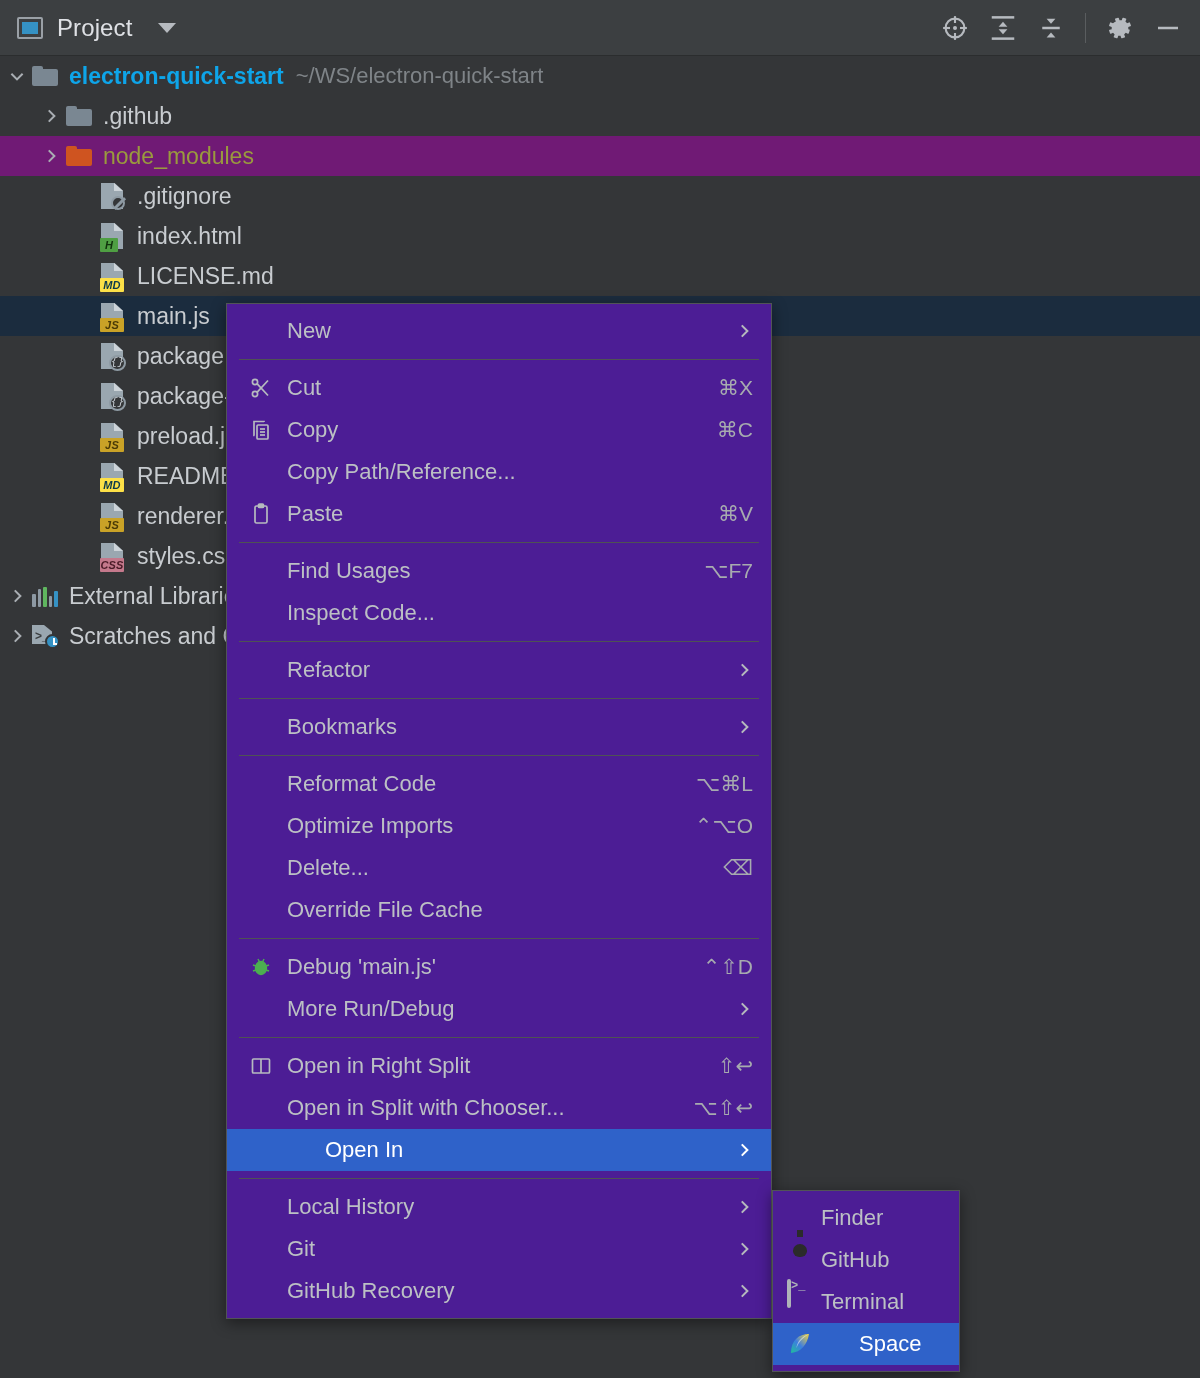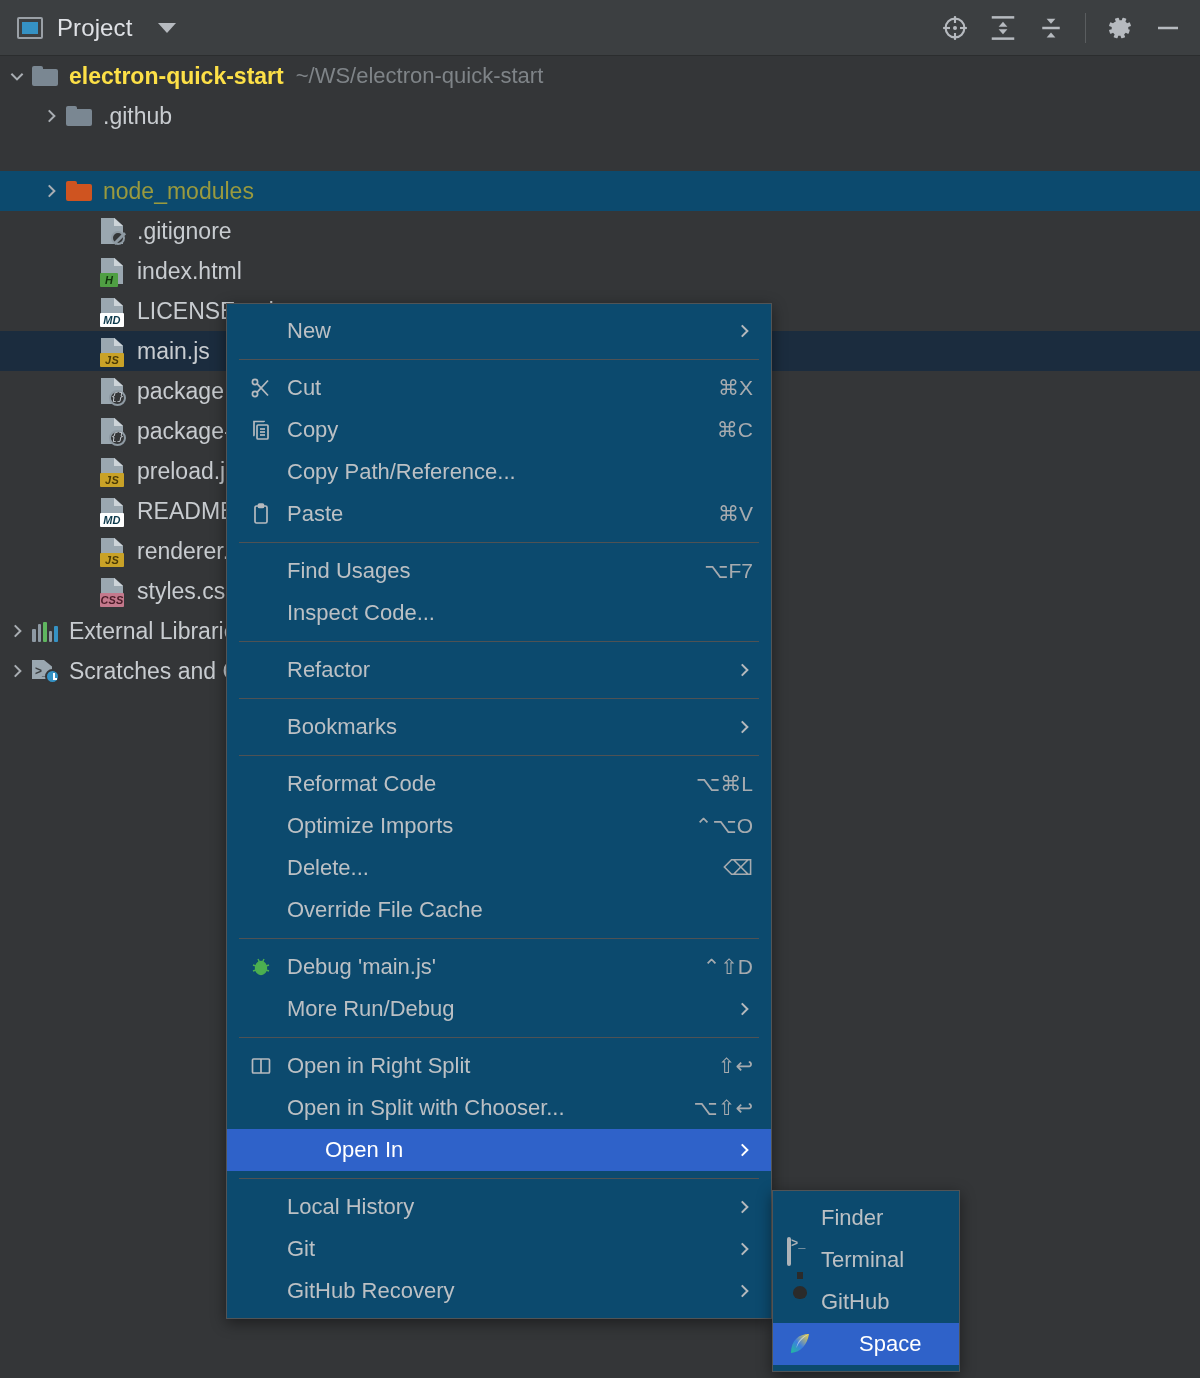--- a/index.html
+++ b/index.html
@@ -32,32 +32,32 @@
   .tw-btn { width: 44px; height: 44px; display: flex; align-items: center; justify-content: center; border-radius: 4px; }
   .tw-sep { width: 1px; height: 30px; background: #5a5d5f; margin: 0 8px; }
 
   
   .tree { position: absolute; left: 0; top: 56px; width: 1200px; }
   .row {
     position: relative; height: 40px; display: flex; align-items: center;
     font-size: 23px; color: #c8ccd0; white-space: nowrap;
   }
   .row.sel-file { background: #1b2c3e; }
-  .row.sel-ignored { background: #0c4a6e; margin-top: 35px; }
+  .row.sel-ignored { background: #701a75; }
   .row .arrow {
     width: 26px; display: flex; align-items: center; justify-content: center;
     color: #a9aeb3; font-size: 20px; flex: 0 0 auto;
   }
   .row .arrow svg { display:block; }
   .ind-0 { padding-left: 4px; }
   .ind-1 { padding-left: 38px; }
   .ind-2 { padding-left: 72px; }
   .ico { width: 30px; height: 30px; position: relative; flex: 0 0 auto; margin-right: 9px; }
   .label { font-size: 23px; }
-  .label.bold { font-weight: bold; color: #fde047; }
+  .label.bold { font-weight: bold; color: #0ea5e9; }
   .label.ignored { color: #9a9a3e; }
   .path-hint { font-size: 22px; color: #7f8488; margin-left: 12px; }
 
   
   .folder { width: 26px; height: 20px; position: absolute; left: 2px; top: 5px; }
   .folder .tab { position:absolute; left:0; top:0; width: 11px; height: 5px; border-radius: 2px 2px 0 0; }
   .folder .body { position:absolute; left:0; top:3px; width: 26px; height: 17px; border-radius: 2px; }
   .folder.grey .tab, .folder.grey .body { background: #7a8792; }
   .folder.red  .tab, .folder.red  .body { background: #cf5420; }
 
@@ -71,21 +71,21 @@
     position: absolute; right: 0; top: 0; width: 9px; height: 8px; background: #cdd4d9;
     clip-path: polygon(0 0, 100% 100%, 0 100%);
   }
   .badge {
     position: absolute; left: -1px; bottom: -3px; min-width: 24px; height: 14px;
     font-size: 11px; font-weight: bold; line-height: 14px; text-align: center;
     color: #ffffff; border-radius: 1px; letter-spacing: .2px;
     font-family: "Liberation Sans", sans-serif;
   }
   .badge.js  { background: #c9a227; color: #4a3a06; }
-  .badge.md  { background: #ffffff; color: #0d3a4c; }
+  .badge.md  { background: #fde047; color: #0d3a4c; }
   .badge.css { background: #c4798c; color: #4a1b27; }
   .badge.h   { background: #4f9f43; color: #10320c; min-width: 18px; }
   .ban {
     position:absolute; right:-2px; bottom:-1px; width: 14px; height: 14px; border-radius: 50%;
     border: 2.5px solid #8e9aa3; background: #343638;
   }
   .ban:after {
     content:""; position:absolute; left:-1px; top: 4px; width: 15px; height: 2.5px;
     background: #8e9aa3; transform: rotate(-45deg);
   }
@@ -102,21 +102,21 @@
   .scr .pad { position:absolute; left:0; top:0; width: 20px; height: 19px; background:#9aa7b0;
               clip-path: polygon(0 0, 60% 0, 100% 34%, 100% 100%, 0 100%); }
   .scr .chev { position:absolute; left:3px; top:4px; color:#3c3f41; font-size: 12px; font-weight: bold; }
   .scr .clock { position:absolute; right:-2px; bottom:-2px; width: 15px; height: 15px; border-radius:50%;
                 background:#3592c4; border: 2px solid #343638; }
   .scr .clock:after { content:""; position:absolute; left:6px; top:2px; width:1.5px; height:5px; background:#fff; }
   .scr .clock:before { content:""; position:absolute; left:6px; top:7px; width:4px; height:1.5px; background:#fff; }
 
   
   .menu {
-    position: absolute; background: #0c4a6e; border: 1px solid #515456;
+    position: absolute; background: #4c1d95; border: 1px solid #515456;
     box-shadow: 0 4px 14px rgba(0,0,0,.45); padding: 6px 0;
   }
   #ctx-menu { left: 226px; top: 303px; width: 546px; }
   #sub-menu { left: 772px; top: 1190px; width: 188px; }
   .mi {
     position: relative; height: 42px; display: flex; align-items: center;
     color: #bcc0c4; font-size: 22px; padding: 0 18px 0 0; white-space: nowrap;
   }
   .mi.hl { background: #2f62c9; color: #ffffff; gap: 38px; }
   .mi .mi-ico { width: 38px; height: 42px; flex: 0 0 auto; position: relative; margin-left: 22px; }
@@ -571,26 +571,26 @@
         </span>
       </div>
     </div>
 
   <div class="menu" id="sub-menu">
       <div class="mi">
         <span class="mi-ico"></span>
         <span class="mi-label">Finder</span>
       </div>
       <div class="mi">
+        <span class="mi-ico"><span class="gh-ico"></span></span>
+        <span class="mi-label">GitHub</span>
+      </div>
+      <div class="mi">
         <span class="mi-ico"><span class="term-ico"></span></span>
         <span class="mi-label">Terminal</span>
-      </div>
-      <div class="mi">
-        <span class="mi-ico"><span class="gh-ico"></span></span>
-        <span class="mi-label">GitHub</span>
       </div>
       <div class="mi hl">
         <span class="mi-ico"><span class="sp-ico"><svg width="26" height="26" viewBox="0 0 26 26">
               <defs>
                 <linearGradient id="spg" x1="0" y1="1" x2="1" y2="0">
                   <stop offset="0%" stop-color="#1fbf9a"></stop>
                   <stop offset="45%" stop-color="#3d7ee0"></stop>
                   <stop offset="100%" stop-color="#f0d040"></stop>
                 </linearGradient>
               </defs>

